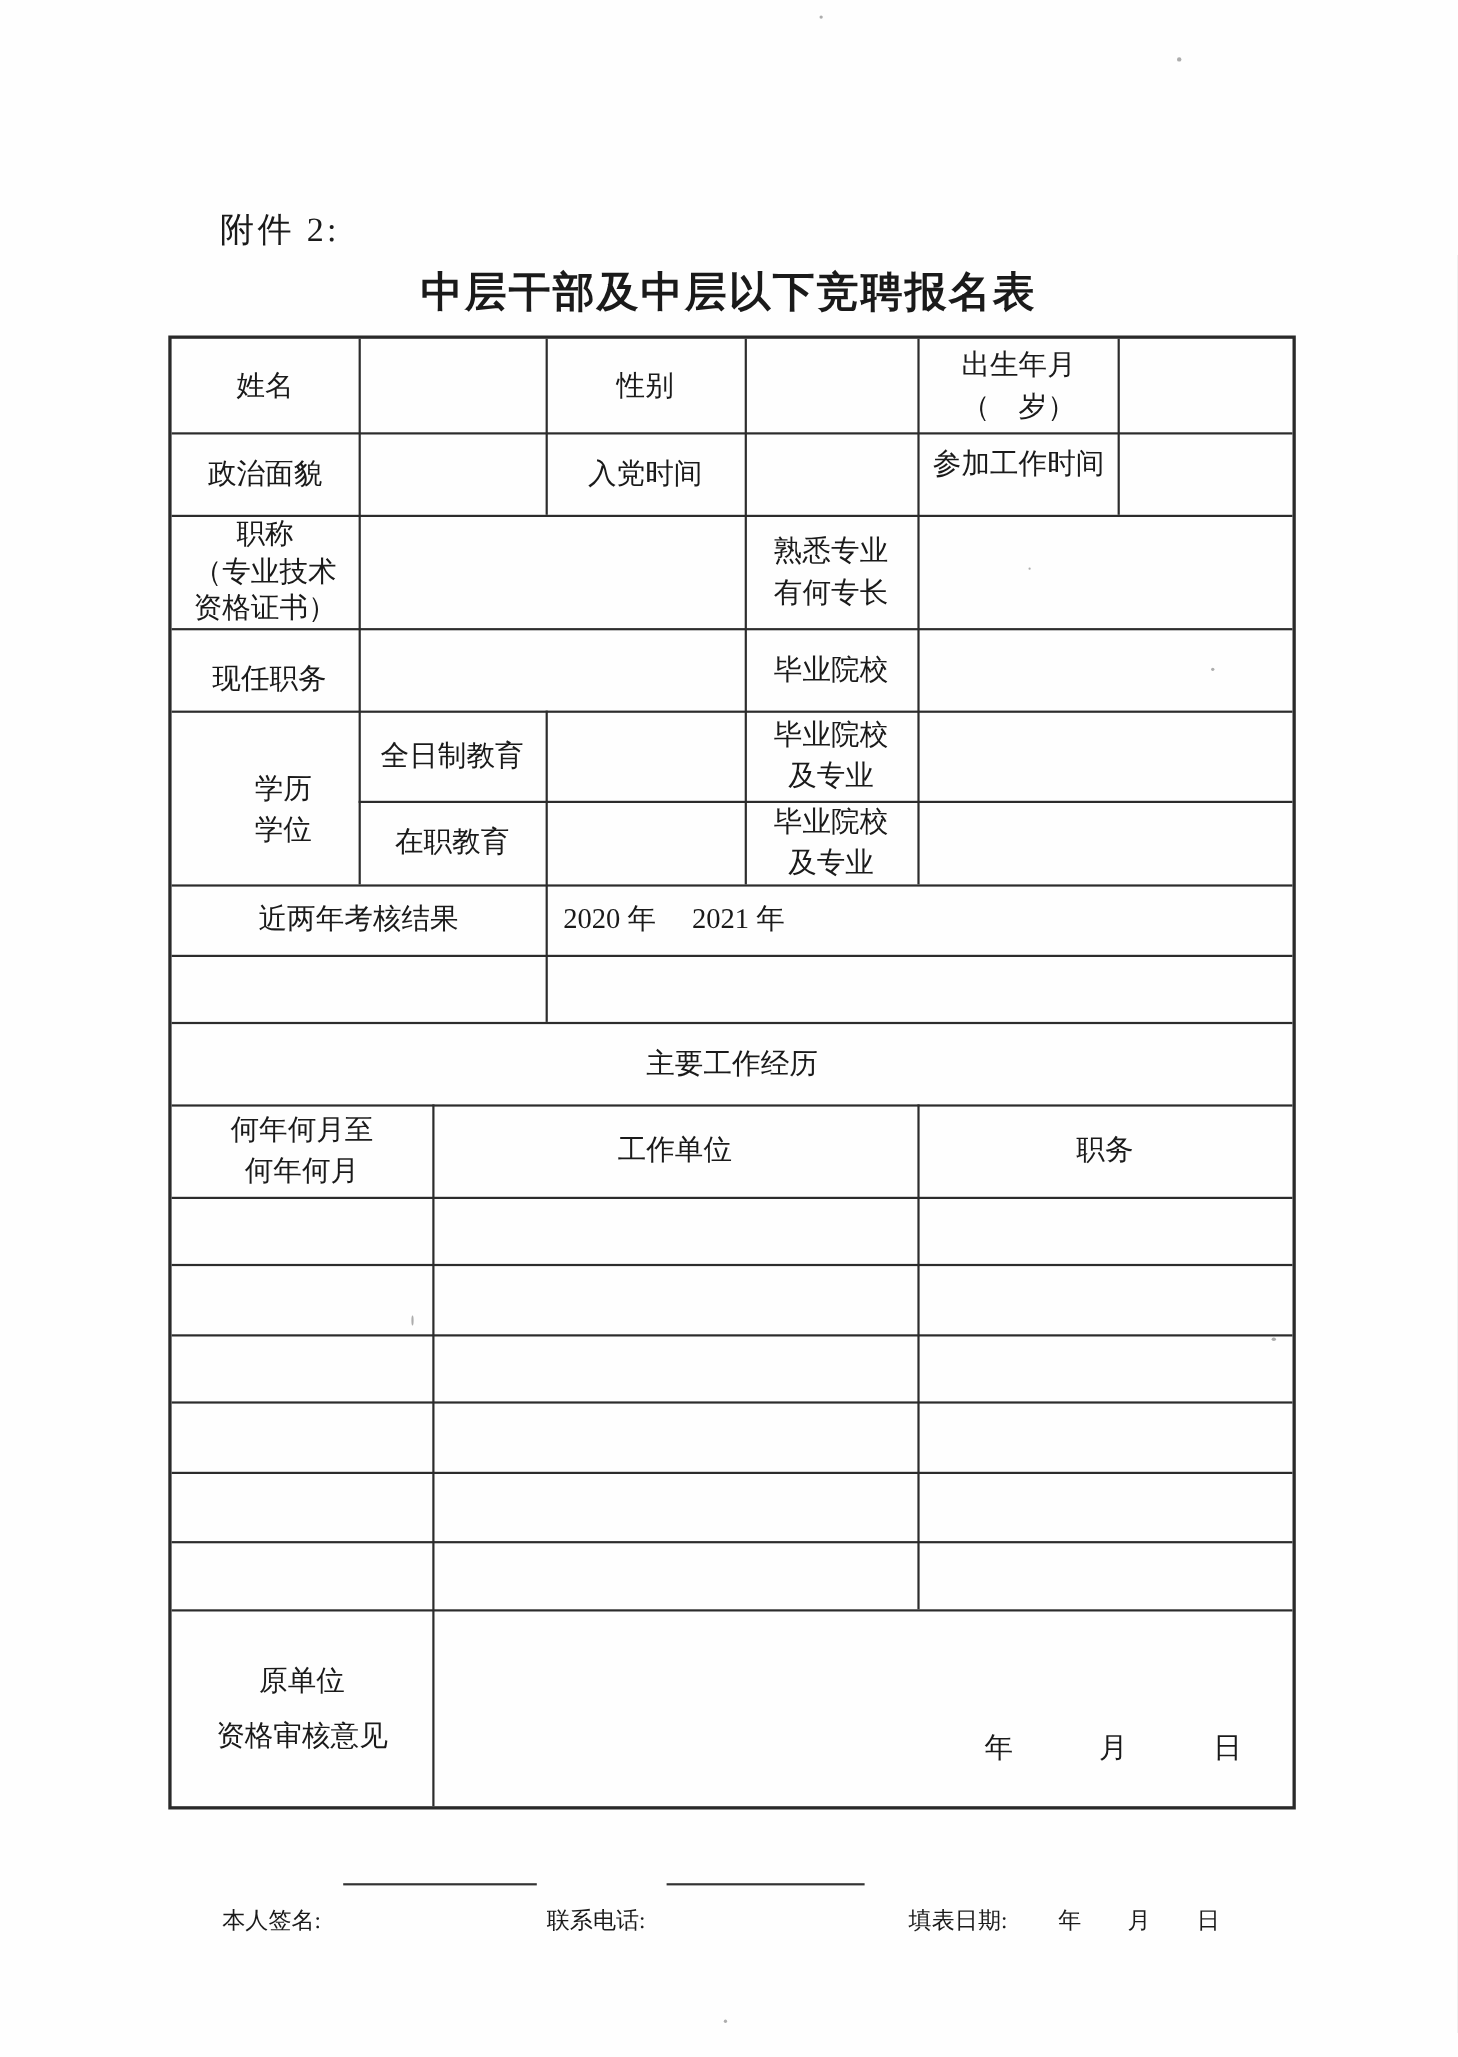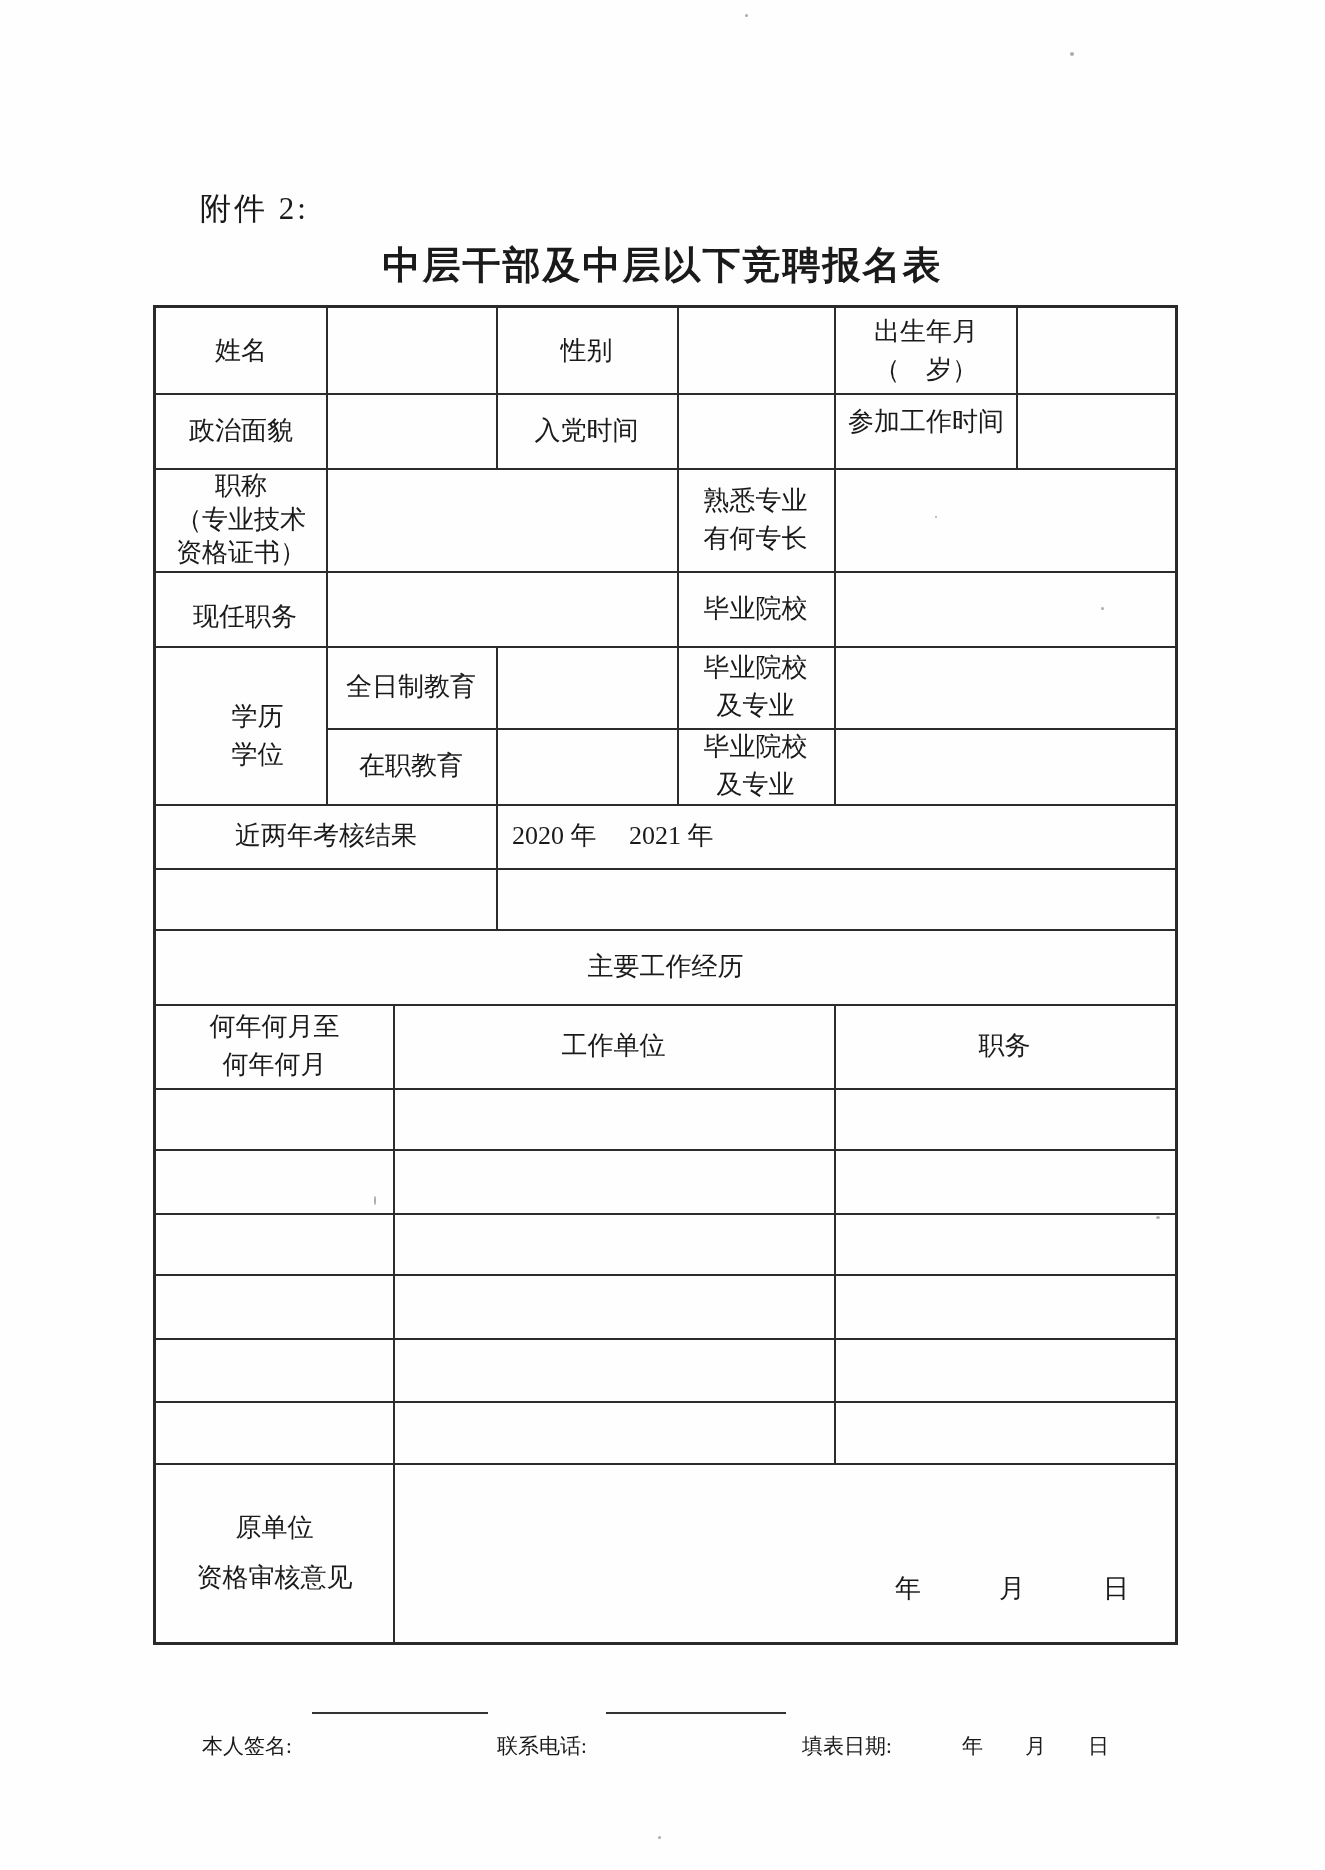--- a/index.html
+++ b/index.html
@@ -152,21 +152,21 @@
     <div class="cell review-label" style="left:0;top:1155px;width:237px;height:179px">原单位
 资格审核意见</div>
     <div class="cell review-date" style="left:237px;top:1155px;width:782px;height:179px">年　　　月　　　日</div>
 
   </div>
 
   <div class="footer-label" style="left:202px">本人签名:</div>
   <i class="footer-line" style="left:312px;width:176px"></i>
   <div class="footer-label" style="left:497px">联系电话:</div>
   <i class="footer-line" style="left:606px;width:180px"></i>
-  <div class="footer-label" style="left:802px">填表日期:</div>
+  <div class="footer-label" style="left:826px">填表日期:</div>
   <div class="footer-label" style="left:962px">年　　月　　日</div>
 
   <i class="speck" style="left:1070px;top:52px;width:4px;height:4px"></i>
   <i class="speck" style="left:745px;top:14px;width:3px;height:3px"></i>
   <i class="speck" style="left:1101px;top:607px;width:3px;height:3px"></i>
   <i class="speck" style="left:1156px;top:1216px;width:4px;height:3px"></i>
   <i class="speck" style="left:374px;top:1196px;width:2px;height:9px"></i>
   <i class="speck" style="left:658px;top:1836px;width:3px;height:3px"></i>
   <i class="speck" style="left:935px;top:516px;width:2px;height:2px"></i>
 

